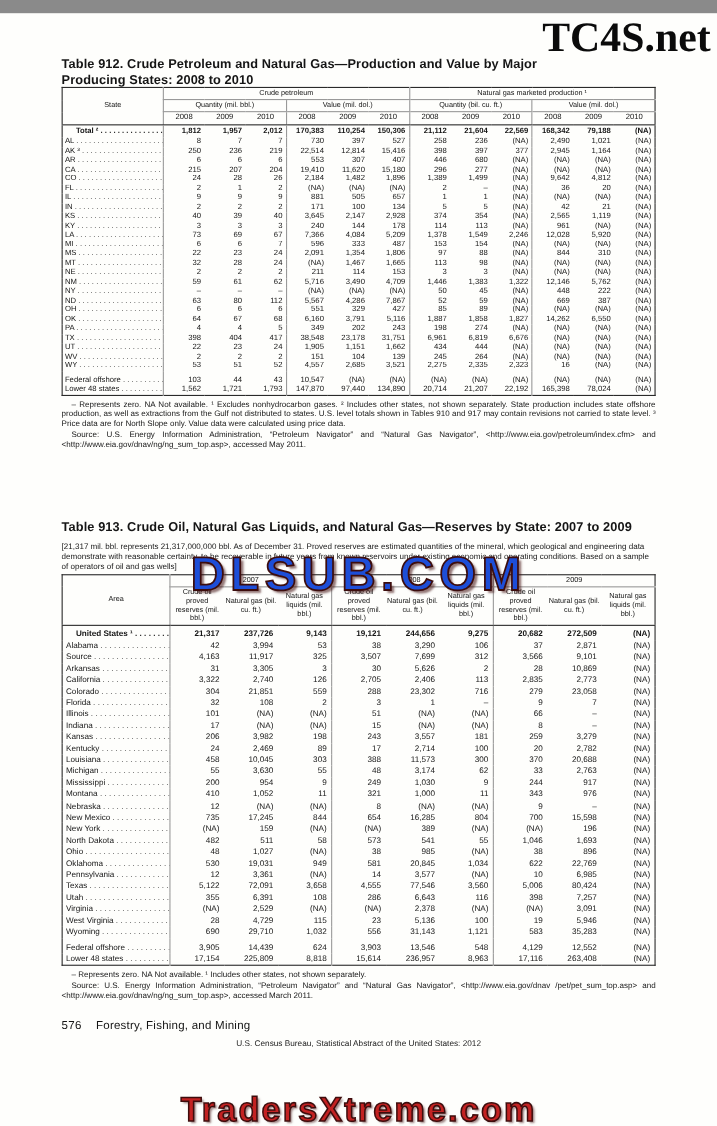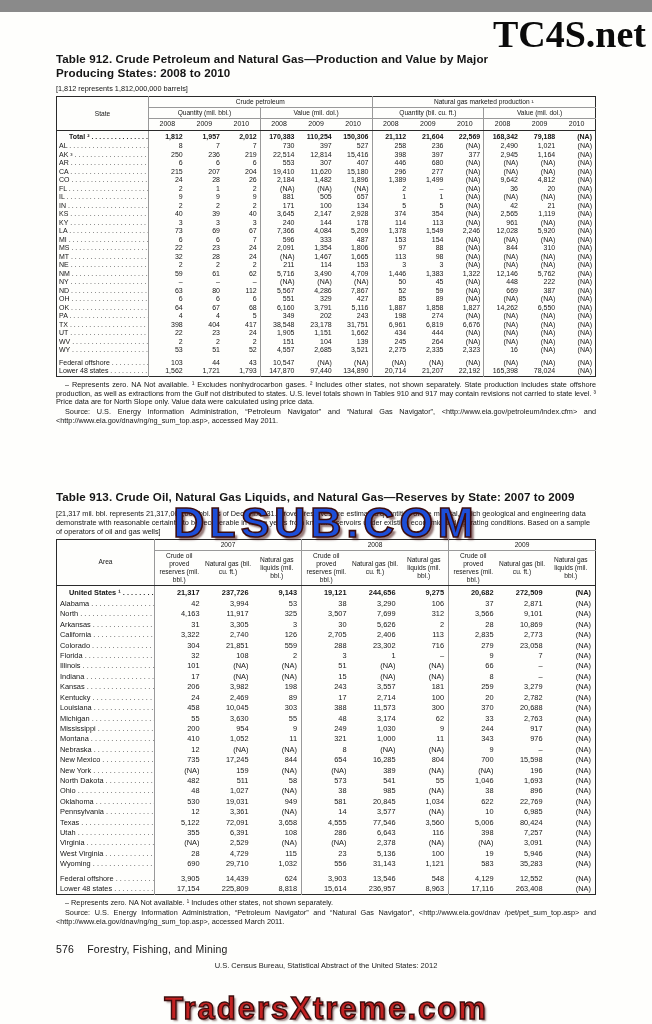--- a/index.html
+++ b/index.html
@@ -52,21 +52,20 @@
 
 <div class="page">
 
   <div class="wm wm-top">TC4S.net</div>
   <div class="wm wm-mid">DLSUB.COM</div>
   <div class="wm wm-bot">TradersXtreme.com</div>
 
   <div class="content">
 
     <h1 class="ttl">Table 912. Crude Petroleum and Natural Gas—Production and Value by Major Producing States: 2008 to 2010</h1>
-    <p class="unit">[1,812 represents 1,812,000,000 barrels]</p>
 
     <table class="t t912">
       <colgroup>
           <col class="cs912">
           <col span="12">
         </colgroup>
       <thead>
         <tr>
           <th class="stubh" rowspan="3">State</th>
           <th class="grp" colspan="6">Crude petroleum</th>
@@ -566,21 +565,21 @@
             <td class="num">3,994</td>
             <td class="num">53</td>
             <td class="num">38</td>
             <td class="num">3,290</td>
             <td class="num">106</td>
             <td class="num">37</td>
             <td class="num">2,871</td>
             <td class="num">(NA)</td>
           </tr>
           <tr>
-            <td class="stub"><span>North</span><span class="ld"> . . . . . . . . . . . . . . . . . . . . . . . . . .</span></td>
+            <td class="stub"><span>Source</span><span class="ld"> . . . . . . . . . . . . . . . . . . . . . . . . . .</span></td>
             <td class="num">4,163</td>
             <td class="num">11,917</td>
             <td class="num">325</td>
             <td class="num">3,507</td>
             <td class="num">7,699</td>
             <td class="num">312</td>
             <td class="num">3,566</td>
             <td class="num">9,101</td>
             <td class="num">(NA)</td>
           </tr>

